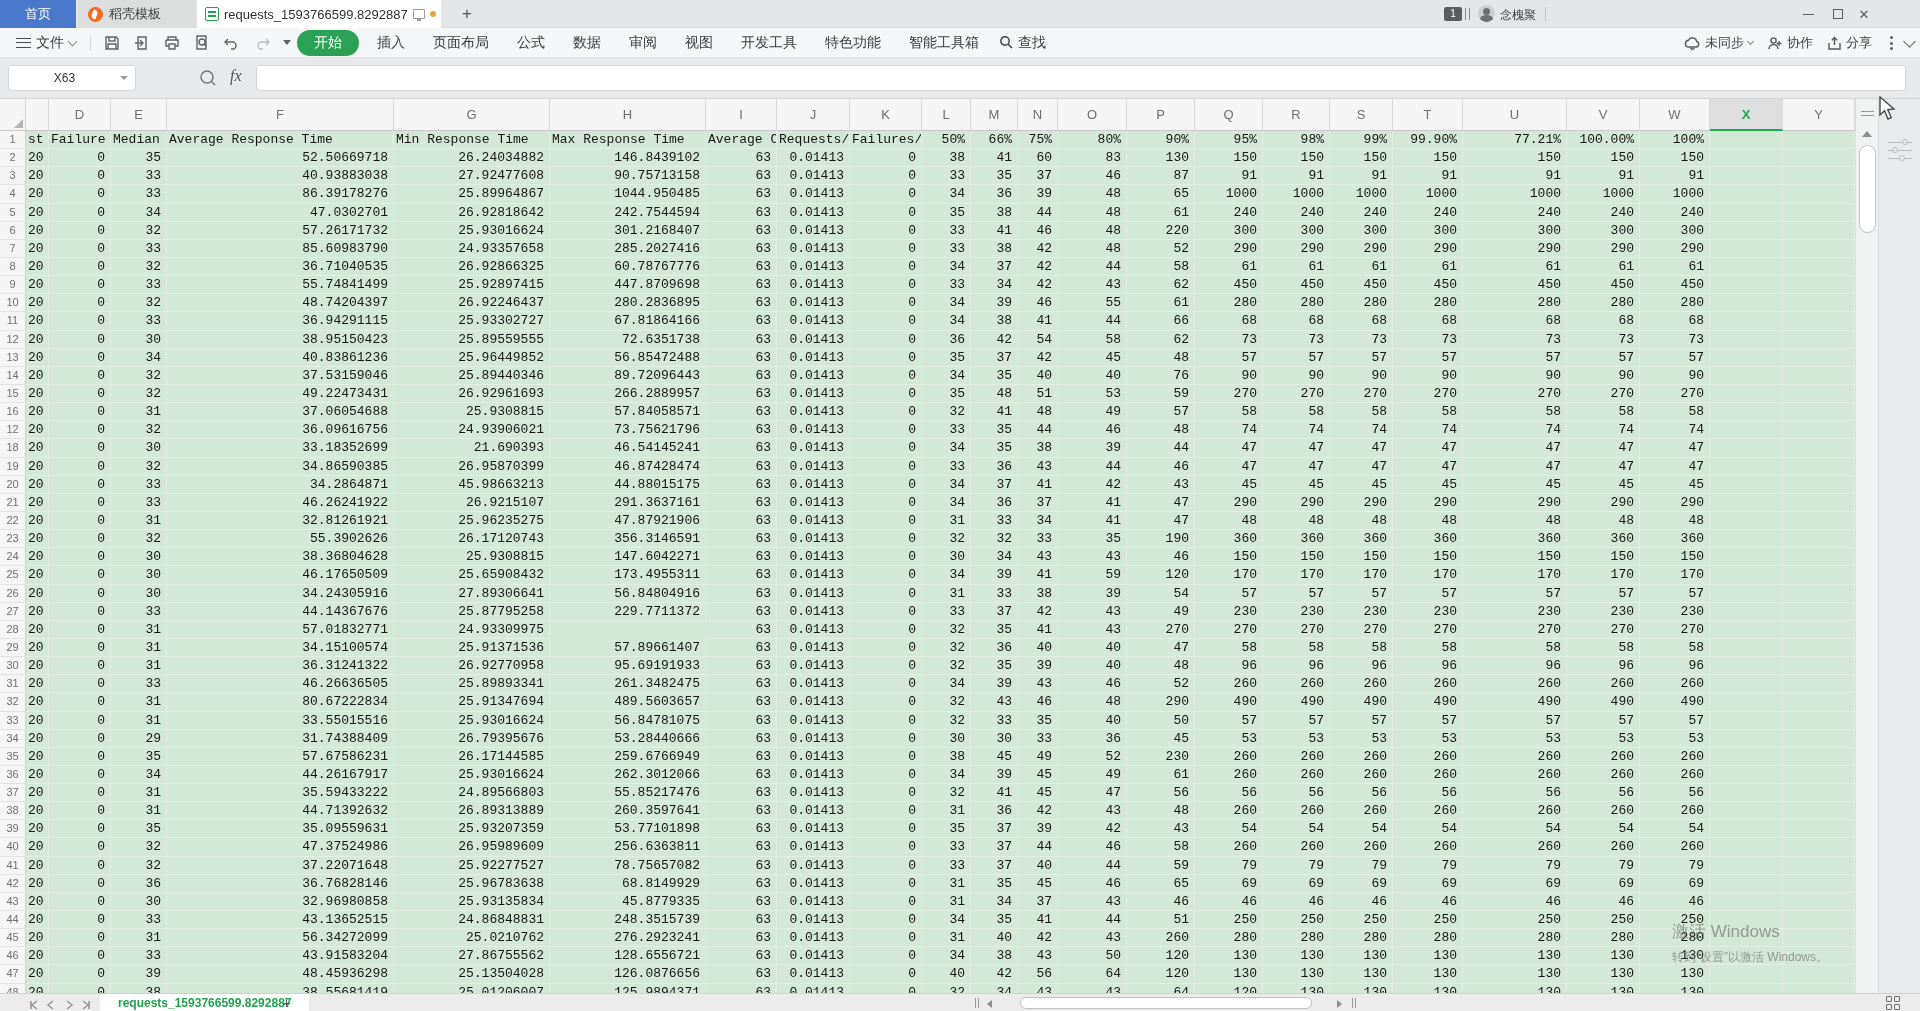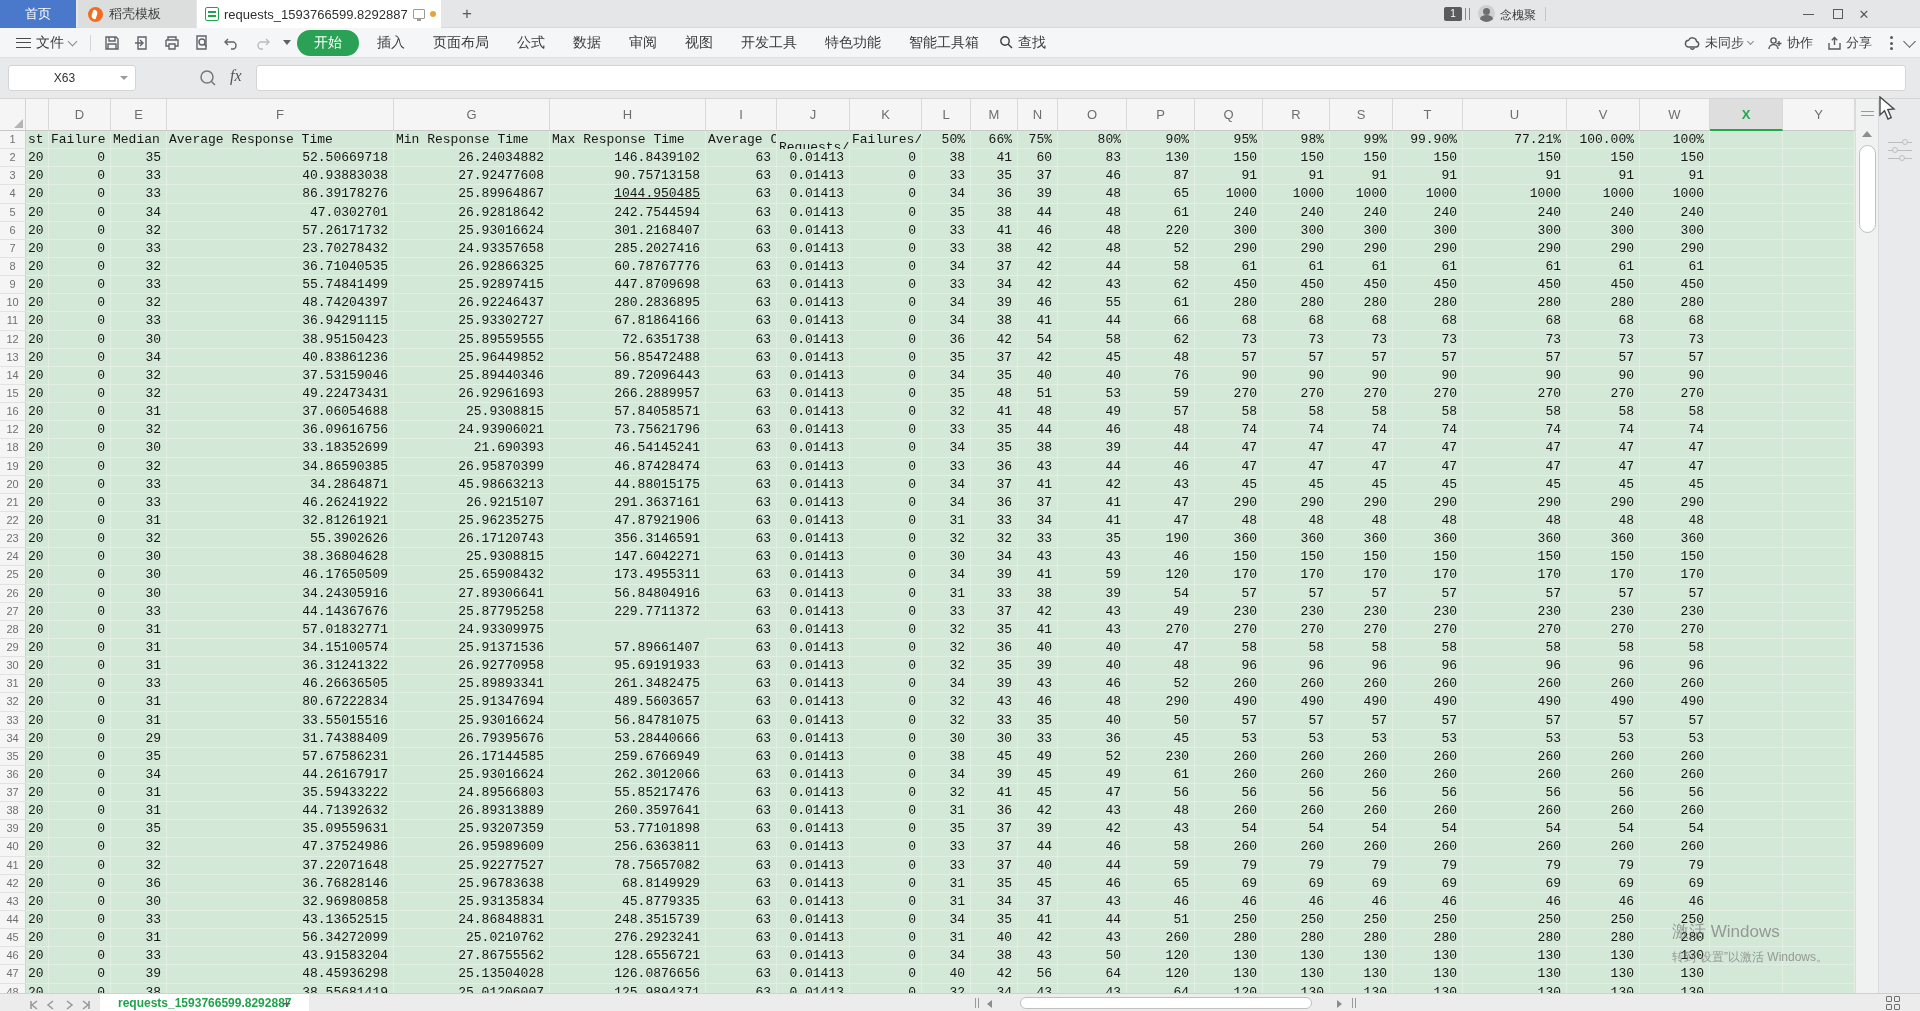--- a/index.html
+++ b/index.html
@@ -283,21 +283,21 @@
 <div id="grid-clip">
     <div class="grid-row">
       <div class="rownum">1</div>
       <div class="cell txt" style="width: 23px;">st C</div>
       <div class="cell txt" style="width: 62px;">Failure C</div>
       <div class="cell txt" style="width: 56px;">Median Re</div>
       <div class="cell txt" style="width: 227px;">Average Response Time</div>
       <div class="cell txt" style="width: 156px;">Min Response Time</div>
       <div class="cell txt" style="width: 156px;">Max Response Time</div>
       <div class="cell txt" style="width: 71px;">Average C</div>
-      <div class="cell txt" style="width: 73px; margin-top: 8px;">Requests/</div>
+      <div class="cell txt" style="width: 73px;">Requests/</div>
       <div class="cell txt" style="width: 72px;">Failures/</div>
       <div class="cell num" style="width: 49px;">50%</div>
       <div class="cell num" style="width: 47px;">66%</div>
       <div class="cell num" style="width: 40px;">75%</div>
       <div class="cell num" style="width: 69px;">80%</div>
       <div class="cell num" style="width: 68px;">90%</div>
       <div class="cell num" style="width: 68px;">95%</div>
       <div class="cell num" style="width: 67px;">98%</div>
       <div class="cell num" style="width: 63px;">99%</div>
       <div class="cell num" style="width: 70px;">99.90%</div>
@@ -359,21 +359,21 @@
       <div class="cell num" style="width: 73px;"></div>
       <div class="cell num" style="width: 72px;"></div>
     </div>
     <div class="grid-row">
       <div class="rownum">4</div>
       <div class="cell num" style="width: 23px;">20</div>
       <div class="cell num" style="width: 62px;">0</div>
       <div class="cell num" style="width: 56px;">33</div>
       <div class="cell num" style="width: 227px;">86.39178276</div>
       <div class="cell num" style="width: 156px;">25.89964867</div>
-      <div class="cell num" style="width: 156px; text-decoration: underline;">1044.950485</div>
+      <div class="cell num" style="width: 156px;">1044.950485</div>
       <div class="cell num" style="width: 71px;">63</div>
       <div class="cell num" style="width: 73px;">0.01413</div>
       <div class="cell num" style="width: 72px;">0</div>
       <div class="cell num" style="width: 49px;">34</div>
       <div class="cell num" style="width: 47px;">36</div>
       <div class="cell num" style="width: 40px;">39</div>
       <div class="cell num" style="width: 69px;">48</div>
       <div class="cell num" style="width: 68px;">65</div>
       <div class="cell num" style="width: 68px;">1000</div>
       <div class="cell num" style="width: 67px;">1000</div>
@@ -435,21 +435,21 @@
       <div class="cell num" style="width: 73px;">300</div>
       <div class="cell num" style="width: 70px;">300</div>
       <div class="cell num" style="width: 73px;"></div>
       <div class="cell num" style="width: 72px;"></div>
     </div>
     <div class="grid-row">
       <div class="rownum">7</div>
       <div class="cell num" style="width: 23px;">20</div>
       <div class="cell num" style="width: 62px;">0</div>
       <div class="cell num" style="width: 56px;">33</div>
-      <div class="cell num" style="width: 227px;">23.70278432</div>
+      <div class="cell num" style="width: 227px;">85.60983790</div>
       <div class="cell num" style="width: 156px;">24.93357658</div>
       <div class="cell num" style="width: 156px;">285.2027416</div>
       <div class="cell num" style="width: 71px;">63</div>
       <div class="cell num" style="width: 73px;">0.01413</div>
       <div class="cell num" style="width: 72px;">0</div>
       <div class="cell num" style="width: 49px;">33</div>
       <div class="cell num" style="width: 47px;">38</div>
       <div class="cell num" style="width: 40px;">42</div>
       <div class="cell num" style="width: 69px;">48</div>
       <div class="cell num" style="width: 68px;">52</div>

